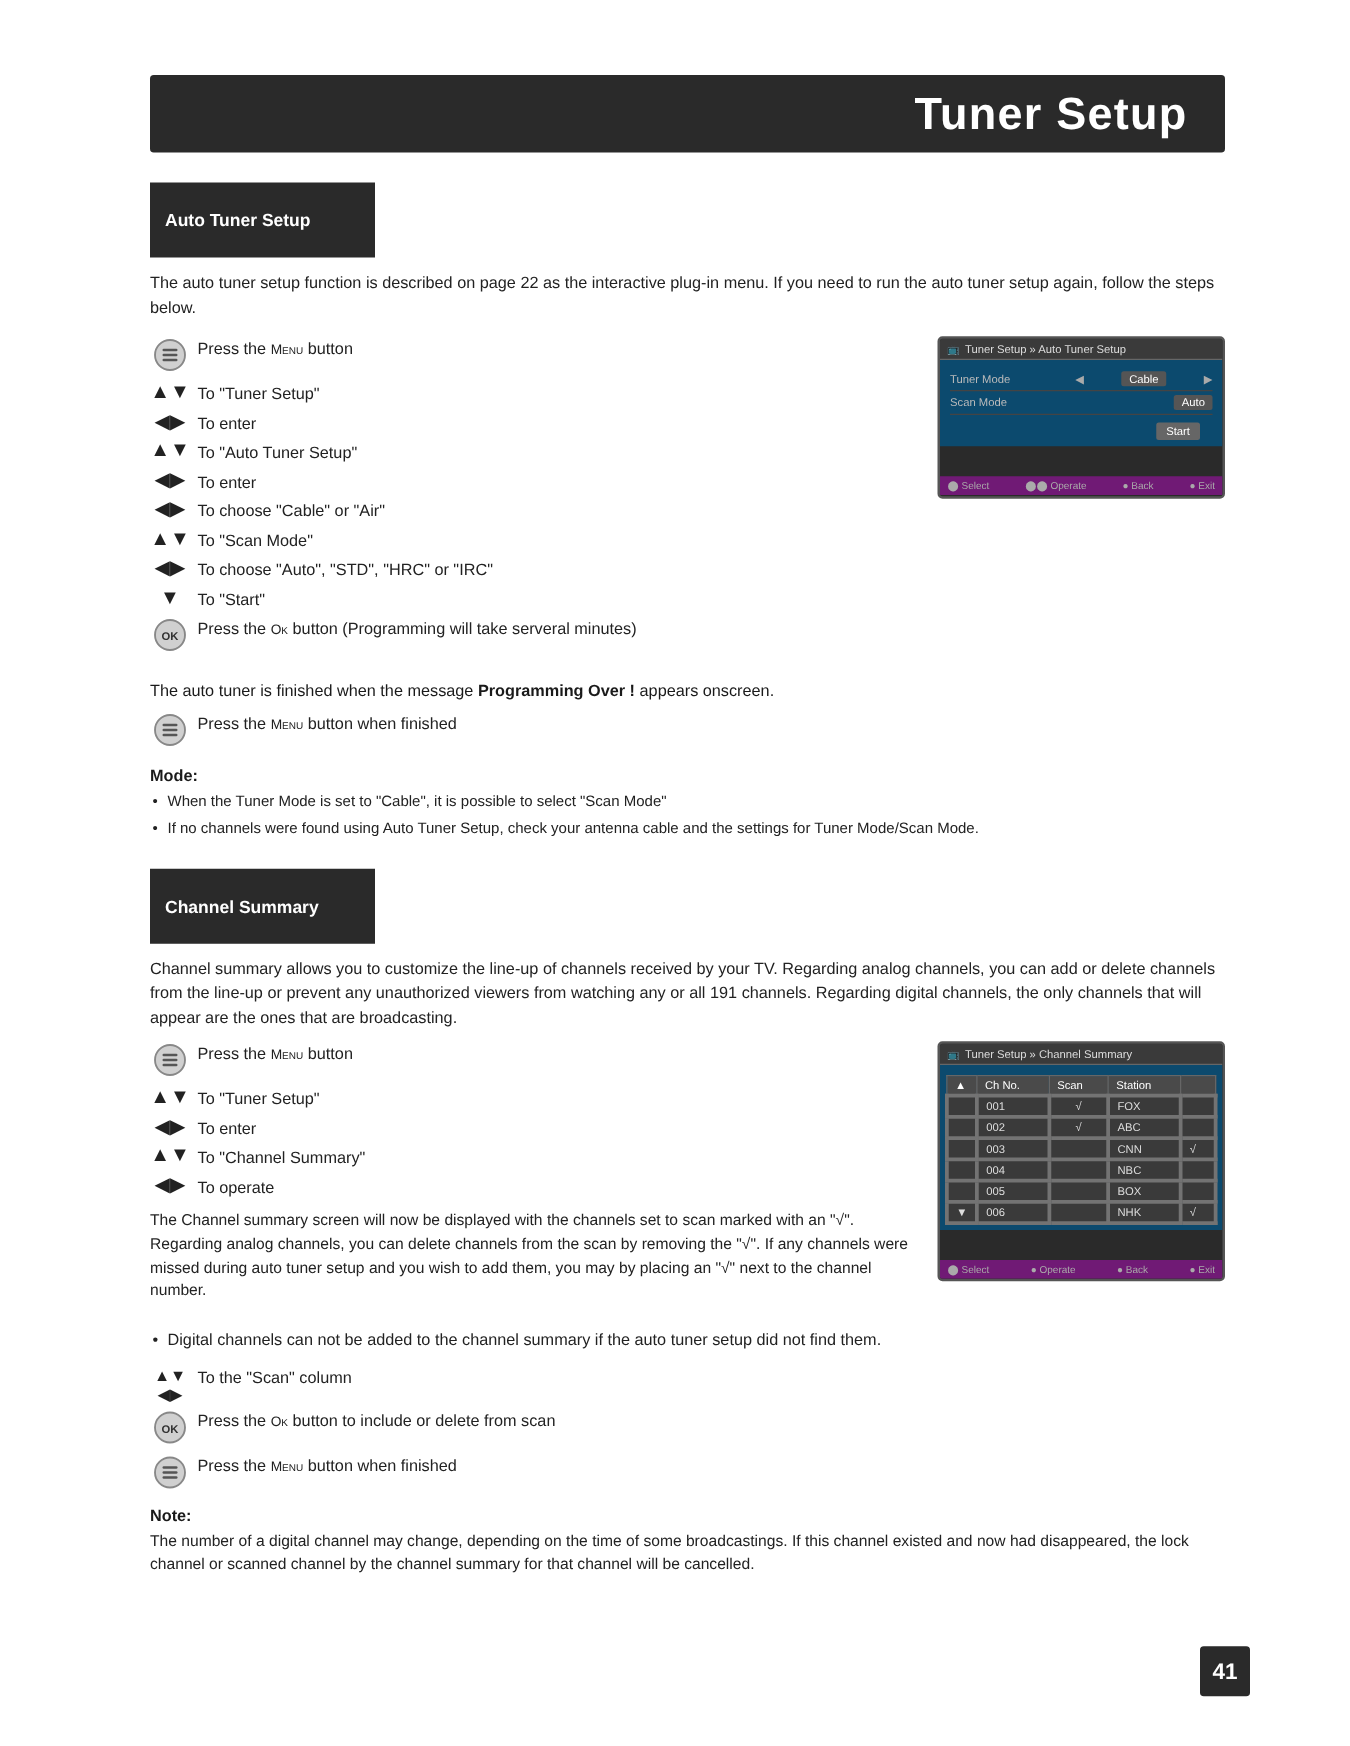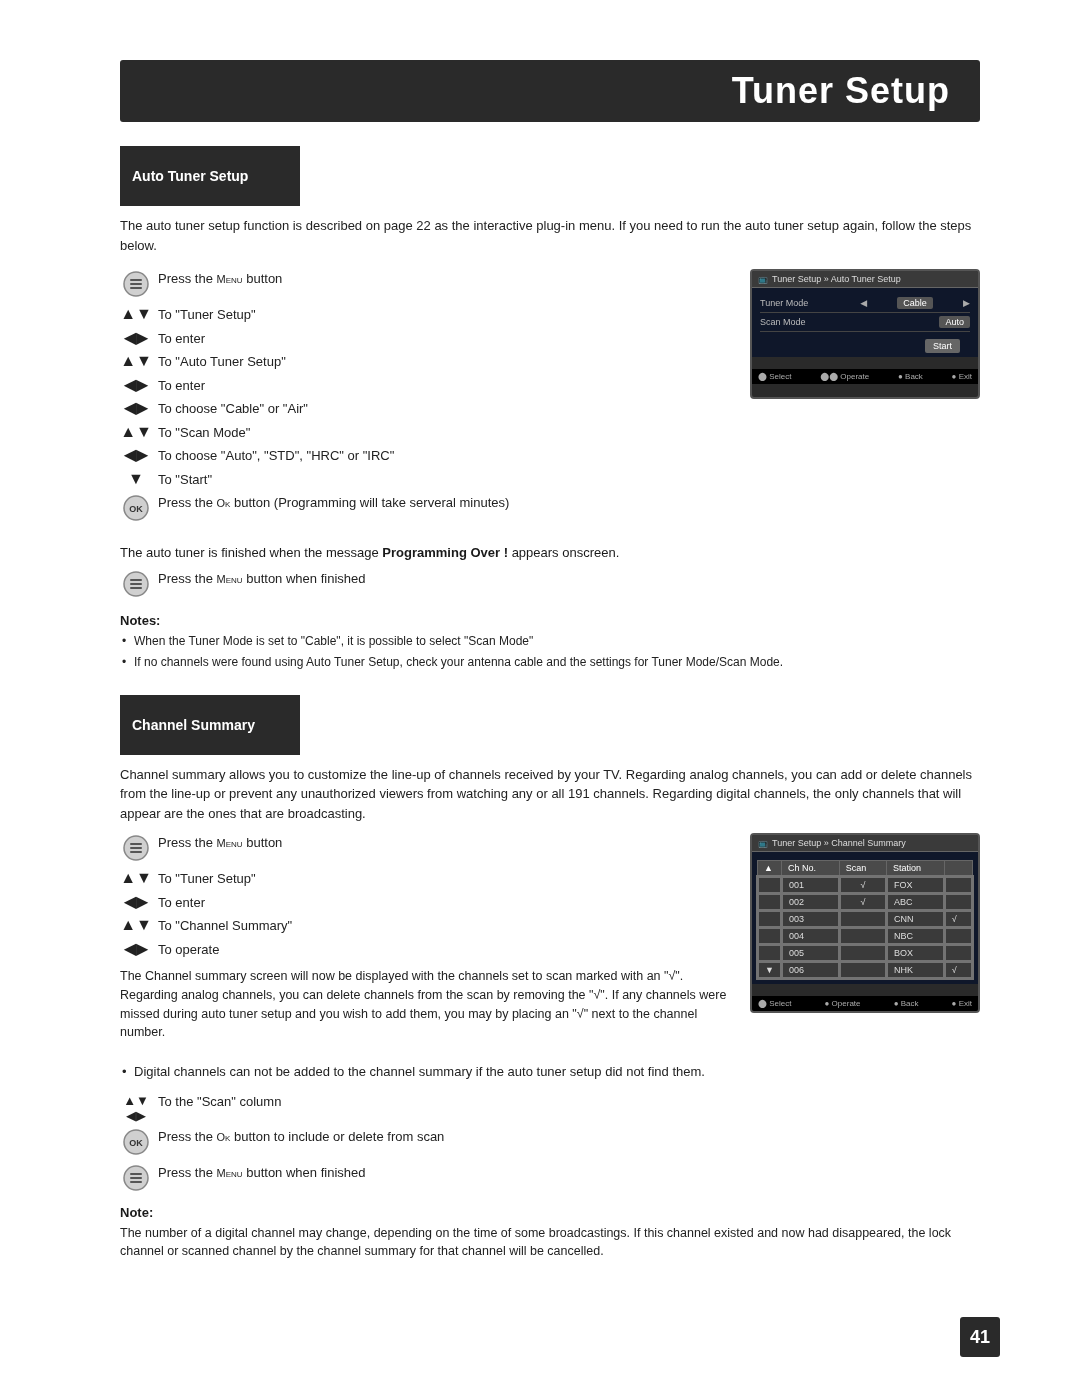--- a/index.html
+++ b/index.html
@@ -99,21 +99,21 @@
       font-size: 9px;
       color: #ddd;
       border-bottom: 1px solid #666;
       display: flex;
       align-items: center;
       gap: 4px;
     }
 
     .tv-screen-content {
       padding: 6px 8px;
-      background: #0f172a;
+      background: #0c4a6e;
     }
 
     .tv-row {
       display: flex;
       justify-content: space-between;
       align-items: center;
       padding: 3px 0;
       border-bottom: 1px solid #444;
       font-size: 9px;
       color: #ddd;
@@ -143,22 +143,22 @@
       color: #fff;
       font-size: 9px;
       padding: 2px 8px;
       border-radius: 2px;
     }
 
     .tv-bottom-bar {
       display: flex;
       justify-content: space-between;
       padding: 3px 6px;
-      background: #000000;
-      margin-top: 12px;
+      background: #701a75;
+      margin-top: 24px;
       font-size: 8px;
       color: #aaa;
     }
 
     .tv-bottom-bar span {
       display: flex;
       align-items: center;
       gap: 2px;
     }
 
@@ -465,21 +465,21 @@
           <rect x="8" y="9" width="12" height="2" rx="1" fill="#555"></rect>
           <rect x="8" y="13" width="12" height="2" rx="1" fill="#555"></rect>
           <rect x="8" y="17" width="12" height="2" rx="1" fill="#555"></rect>
         </svg>
       </div>
       <span class="step-text">Press the <span class="small-caps">Menu</span> button when finished</span>
     </div>
 
     
     <div class="notes-section">
-      <p class="notes-title">Notes:</p>
+      <p class="notes-title">Mode:</p>
       <div class="note-item">When the Tuner Mode is set to "Cable", it is possible to select "Scan Mode"</div>
       <div class="note-item">If no channels were found using Auto Tuner Setup, check your antenna cable and the settings for Tuner Mode/Scan Mode.</div>
     </div>
   </div>
 
   <div class="section-block">
     <div class="section-header">Channel Summary</div>
 
     <p class="channel-summary-text">Channel summary allows you to customize the line-up of channels received by your TV. Regarding analog channels, you can add or delete channels from the line-up or prevent any unauthorized viewers from watching any or all 191 channels.  Regarding digital channels, the only channels that will appear are the ones that are broadcasting.</p>
 

